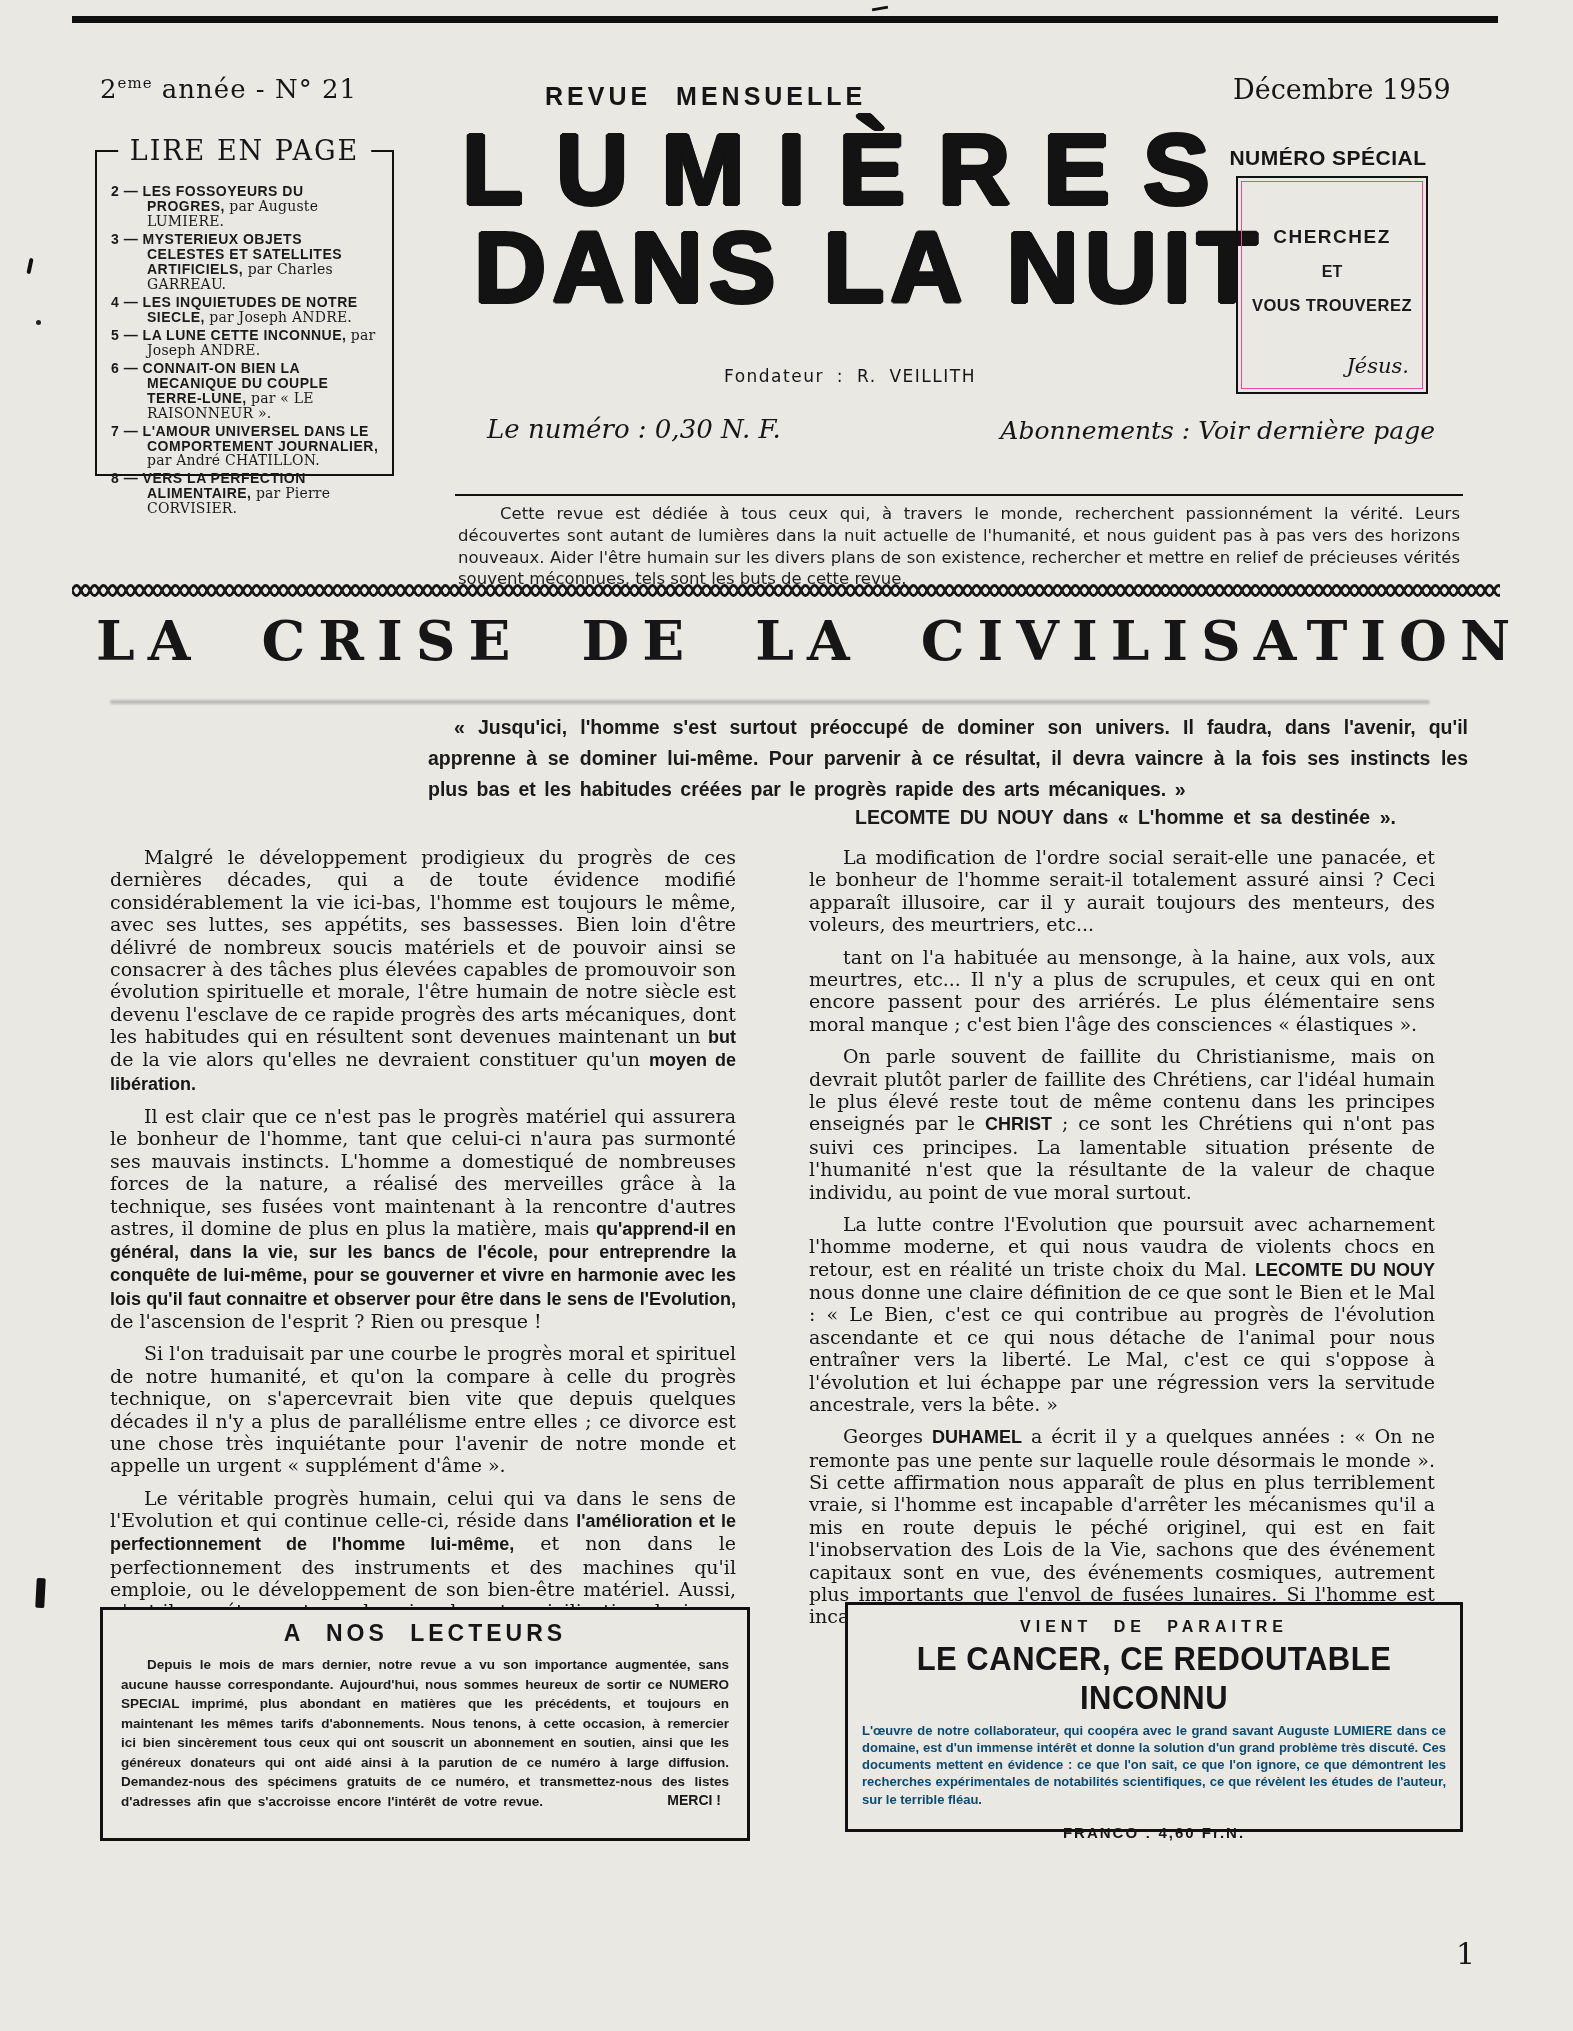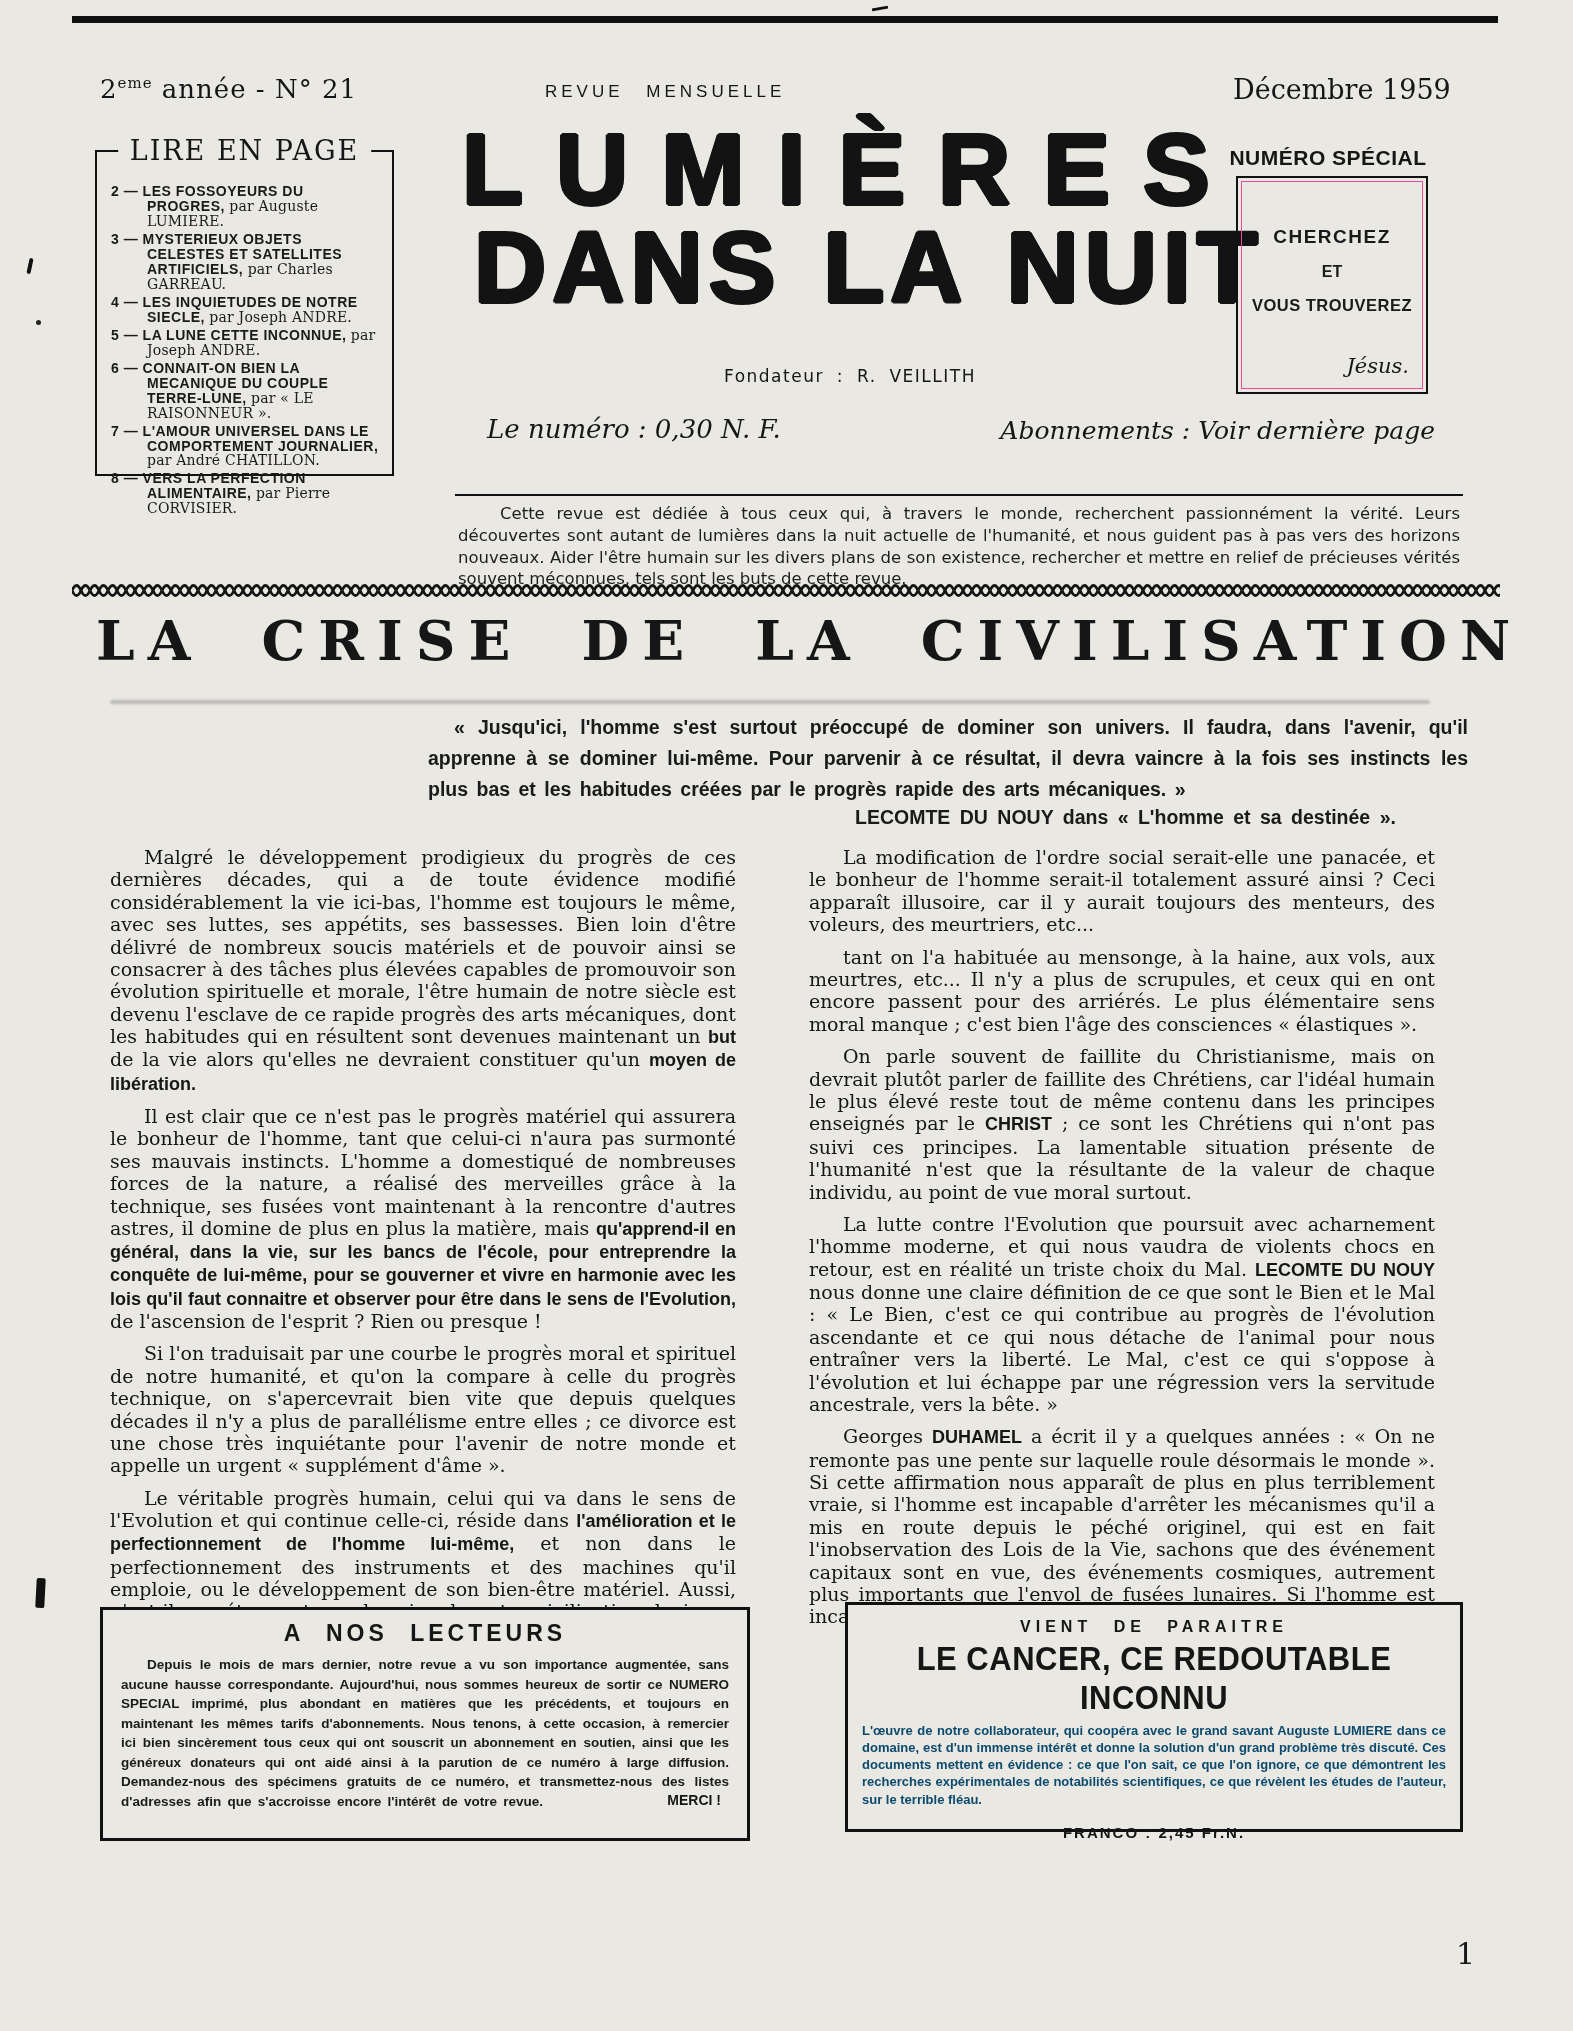--- a/index.html
+++ b/index.html
@@ -6,21 +6,21 @@
   .page {
     position:relative; width:1573px; height:2031px; margin:0 auto;
     background:#e9e8e3;
     font-family:"DejaVu Serif", serif; color:#161616; overflow:hidden;
   }
   
   .top-rule { position:absolute; left:72px; top:16px; width:1426px; height:7px; background:#101010; }
   .top-mark { position:absolute; left:872px; top:7px; width:16px; height:3px; background:#101010; transform:rotate(-10deg); }
   .hdr-issue { position:absolute; left:100px; top:74px; font-size:26px; letter-spacing:1px; white-space:nowrap; }
   .hdr-issue .sup { font-size:15px; vertical-align:super; }
-  .hdr-revue { position:absolute; left:545px; top:82px; font-family:"Liberation Sans",sans-serif; font-weight:normal; font-size:17px; letter-spacing:4px; word-spacing:14px; white-space:nowrap; }
+  .hdr-revue { position:absolute; left:545px; top:82px; font-family:"Liberation Sans",sans-serif; font-weight:bold; font-size:25px; letter-spacing:4px; word-spacing:14px; white-space:nowrap; }
   .hdr-date { position:absolute; left:1233px; top:74px; font-size:27px; white-space:nowrap; }
   
   .toc-box { position:absolute; left:95px; top:150px; width:295px; height:322px; border:2px solid #111; }
   .toc-title { position:absolute; top:-17px; left:50%; transform:translateX(-50%); background:#e9e8e3; padding:0 12px; font-size:27px; letter-spacing:2px; white-space:nowrap; }
   .toc-items { margin:32px 8px 0 14px; }
   .toc-item { font-family:"Liberation Sans",sans-serif; font-weight:bold; font-size:14px; line-height:1.07; letter-spacing:0.5px; padding-left:36px; text-indent:-36px; margin-bottom:3px; color:#1a1a1a; }
   .toc-item .a { font-family:"DejaVu Serif",serif; font-weight:normal; letter-spacing:0.2px; font-size:14px; }
   
   .title1, .title2 {
     position:absolute; font-family:"Liberation Sans",sans-serif; font-weight:bold; color:#131313; white-space:nowrap;
@@ -160,17 +160,17 @@
   <div class="readers">
     <div class="readers-title">A NOS LECTEURS</div>
     <div class="readers-body">Depuis le mois de mars dernier, notre revue a vu son importance augmentée, sans aucune hausse correspondante. Aujourd'hui, nous sommes heureux de sortir ce NUMERO SPECIAL imprimé, plus abondant en matières que les précédents, et toujours en maintenant les mêmes tarifs d'abonnements. Nous tenons, à cette occasion, à remercier ici bien sincèrement tous ceux qui ont souscrit un abonnement en soutien, ainsi que les généreux donateurs qui ont aidé ainsi à la parution de ce numéro à large diffusion. Demandez-nous des spécimens gratuits de ce numéro, et transmettez-nous des listes d'adresses afin que s'accroisse encore l'intérêt de votre revue.</div>
     <div class="readers-merci">MERCI !</div>
   </div>
 
   <div class="annc">
     <div class="annc-kicker">VIENT DE PARAITRE</div>
     <div class="annc-title">LE CANCER, CE REDOUTABLE INCONNU</div>
     <div class="annc-body">L'œuvre de notre collaborateur, qui coopéra avec le grand savant Auguste LUMIERE dans ce domaine, est d'un immense intérêt et donne la solution d'un grand problème très discuté. Ces documents mettent en évidence : ce que l'on sait, ce que l'on ignore, ce que démontrent les recherches expérimentales de notabilités scientifiques, ce que révèlent les études de l'auteur, sur le terrible fléau.</div>
-    <div class="annc-price">FRANCO : 2,45 Fr.N.</div>
+    <div class="annc-price">FRANCO : 4,60 Fr.N.</div>
   </div>
 
   <div class="page-num">1</div>
 </div>
 
 </body></html>

